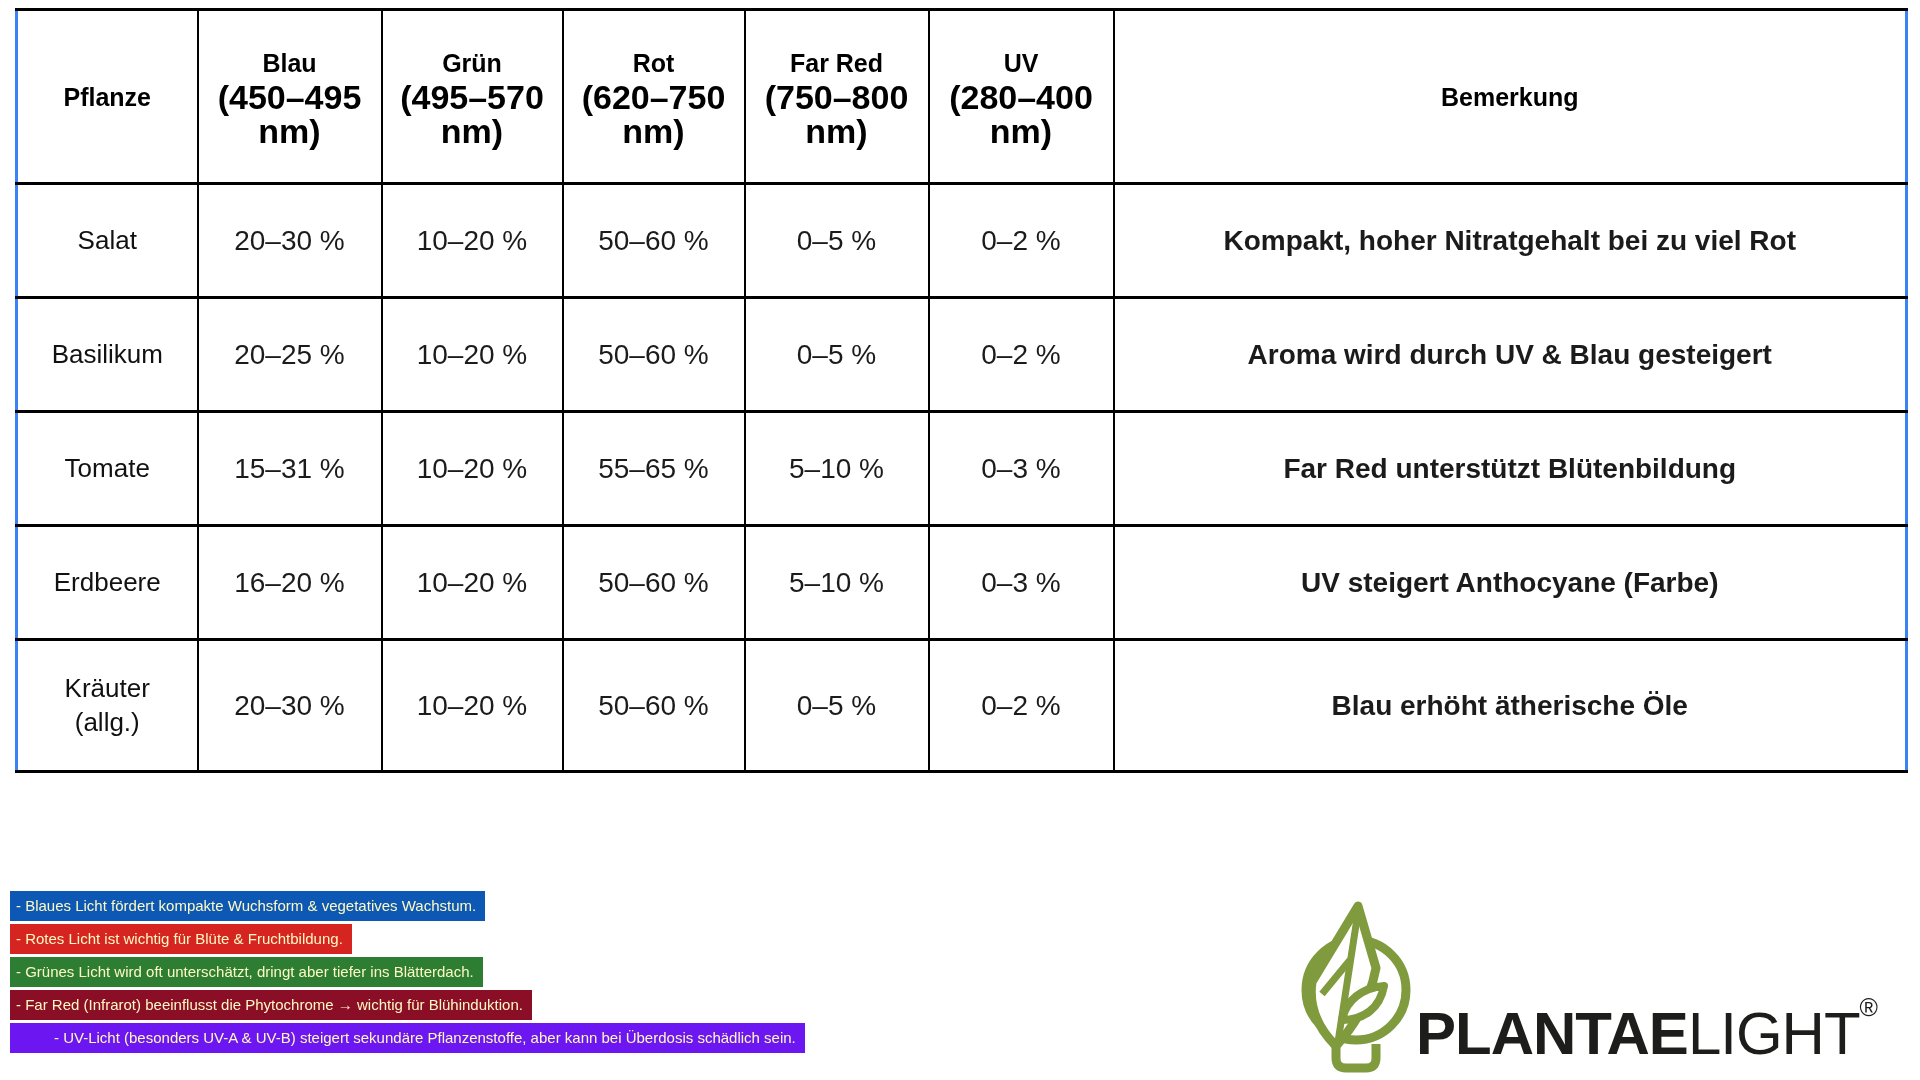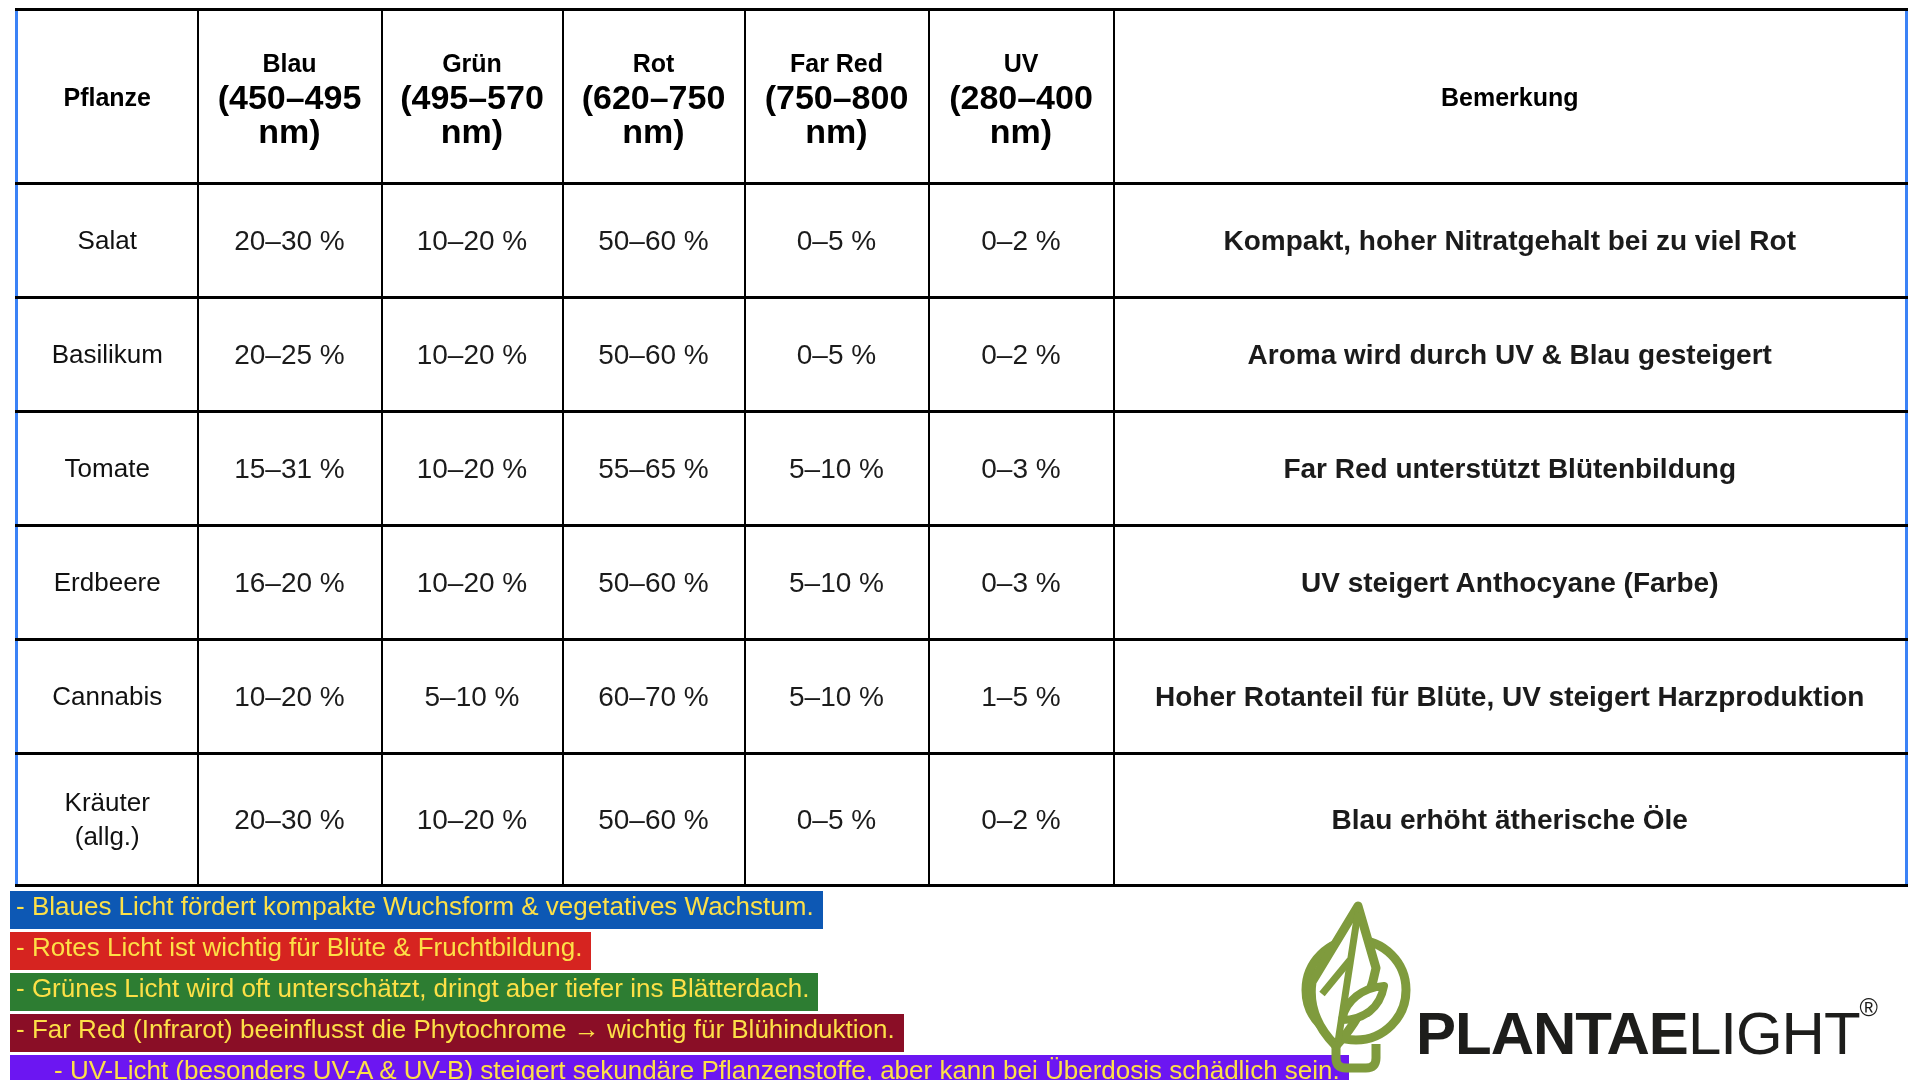--- a/index.html
+++ b/index.html
@@ -20,21 +20,21 @@
   tr.row   { height:114px; }
   tr.row-last { height:132px; }
   th .h-label { display:block; font-size:25px; font-weight:bold; color:#000; line-height:34px; }
   th .h-sub   { display:block; font-size:34px; font-weight:bold; color:#000; line-height:34px; }
   td.plant { font-size:26px; font-weight:normal; color:#111; line-height:1.3; padding:0 22px; }
   td.val   { font-size:28px; font-weight:400; white-space:nowrap; }
   td.note-cell { font-size:28px; font-weight:700; }
 
   
   .notes { position:absolute; left:10px; top:891px; }
-  .note  { display:table; color:#fde047; font-size:26px; line-height:30px; height:38px;
+  .note  { display:table; color:#fef9c3; font-size:15px; line-height:30px; height:30px;
            padding:0 9px 0 6px; margin-bottom:3px; white-space:nowrap; }
 
   
   .logo { position:absolute; left:1290px; top:898px; display:flex; align-items:flex-end; }
   .logo svg { display:block; }
   .wordmark { font-size:60px; letter-spacing:-1px; color:#1d1d1b; line-height:1;
               margin:0 0 12px 4px; white-space:nowrap; }
   .wordmark .b { font-weight:bold; }
   .wordmark .l { font-weight:400; }
   .wordmark sup { font-size:25px; font-weight:400; vertical-align:38px; letter-spacing:0; }
@@ -117,29 +117,20 @@
     <tr class="row">
       <td class="plant">Erdbeere</td>
       <td class="val">16–20 %</td>
       <td class="val">10–20 %</td>
       <td class="val">50–60 %</td>
       <td class="val">5–10 %</td>
       <td class="val">0–3 %</td>
       <td class="note-cell">UV steigert Anthocyane (Farbe)</td>
     </tr>
 
-    <tr class="row">
-      <td class="plant">Cannabis</td>
-      <td class="val">10–20 %</td>
-      <td class="val">5–10 %</td>
-      <td class="val">60–70 %</td>
-      <td class="val">5–10 %</td>
-      <td class="val">1–5 %</td>
-      <td class="note-cell">Hoher Rotanteil für Blüte, UV steigert Harzproduktion</td>
-    </tr>
 
     <tr class="row-last">
       <td class="plant">Kräuter (allg.)</td>
       <td class="val">20–30 %</td>
       <td class="val">10–20 %</td>
       <td class="val">50–60 %</td>
       <td class="val">0–5 %</td>
       <td class="val">0–2 %</td>
       <td class="note-cell">Blau erhöht ätherische Öle</td>
     </tr>

